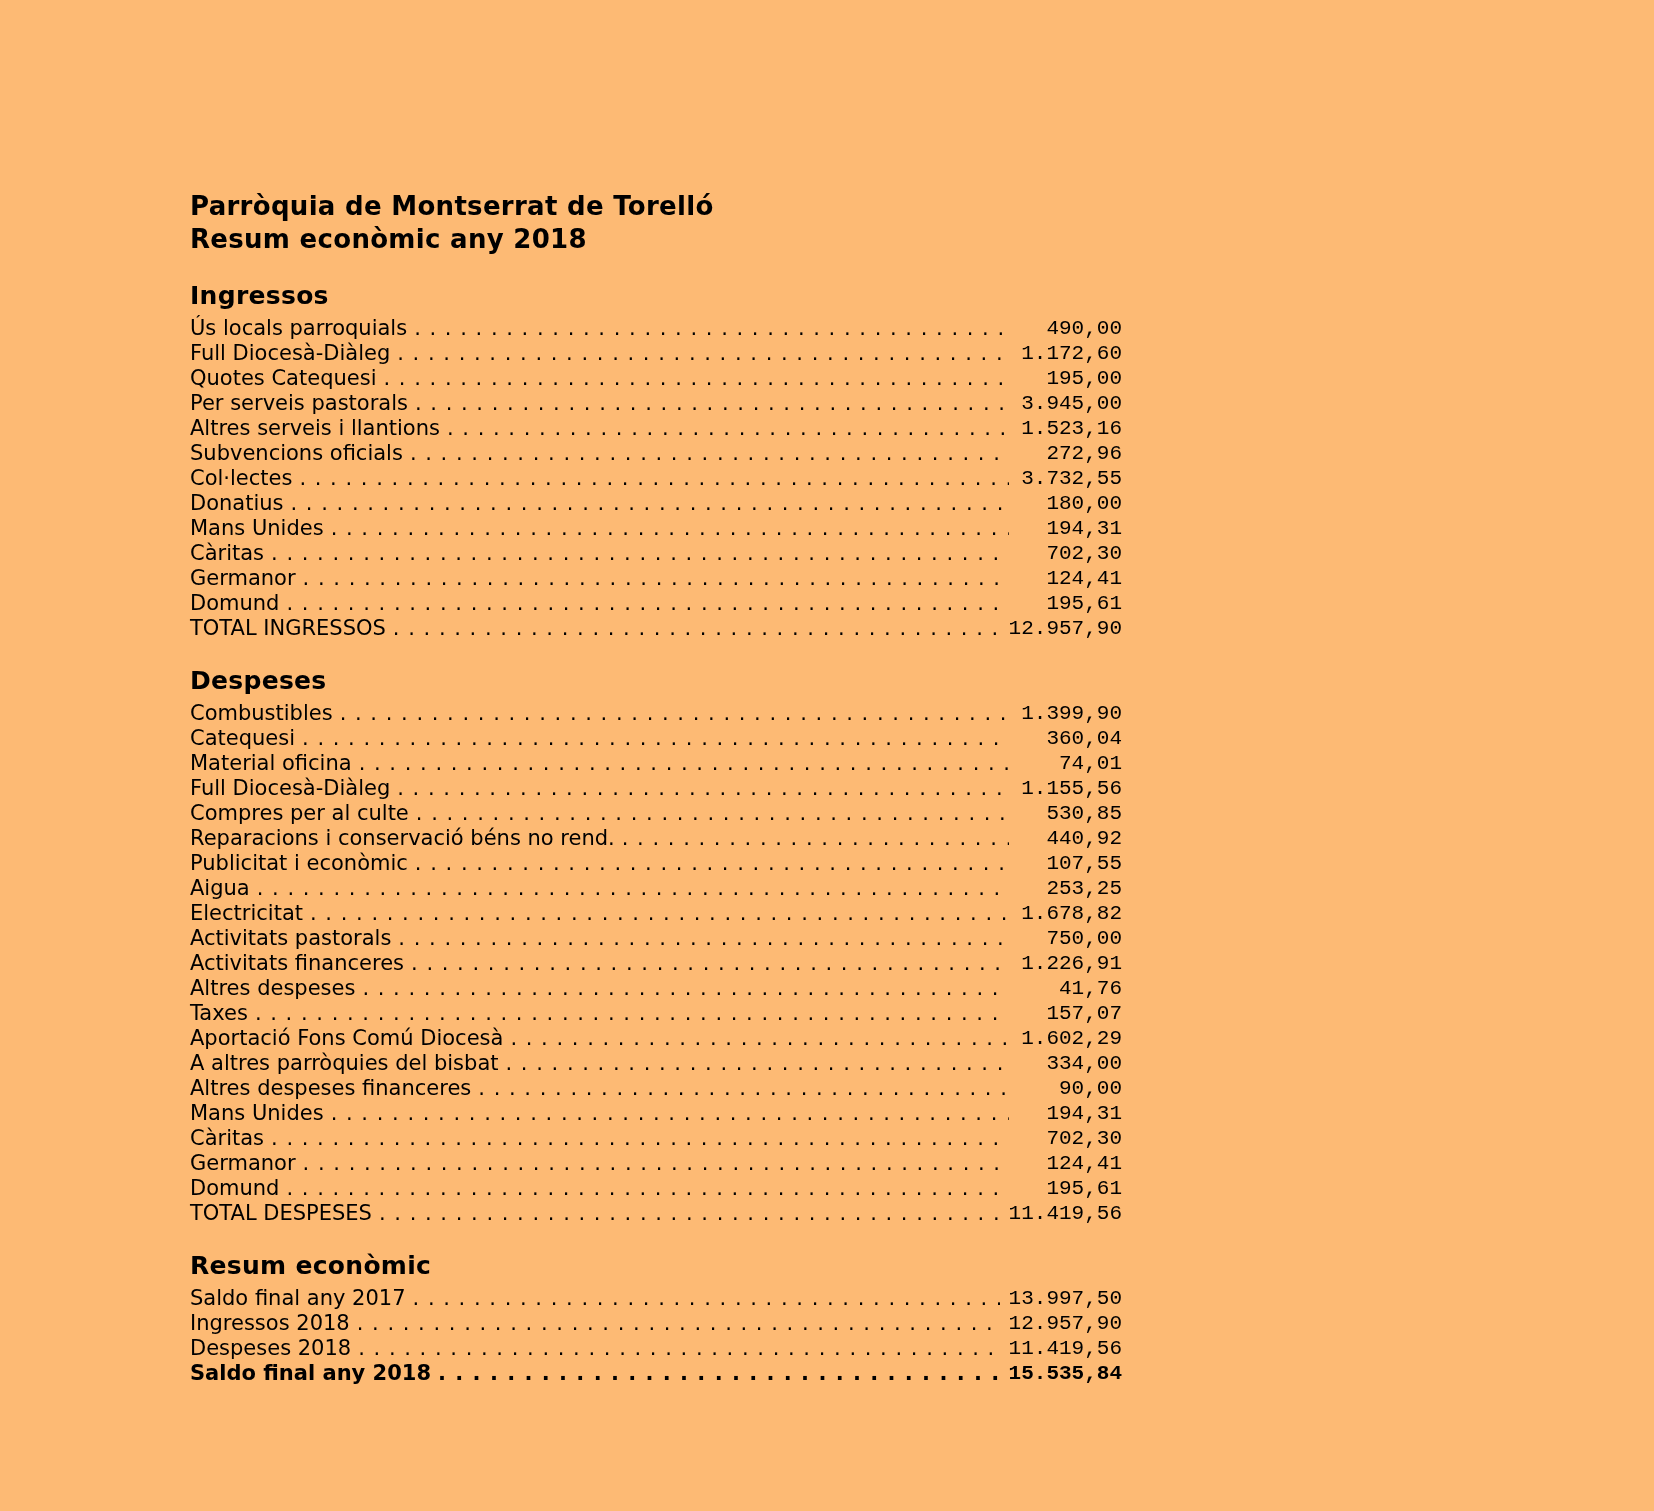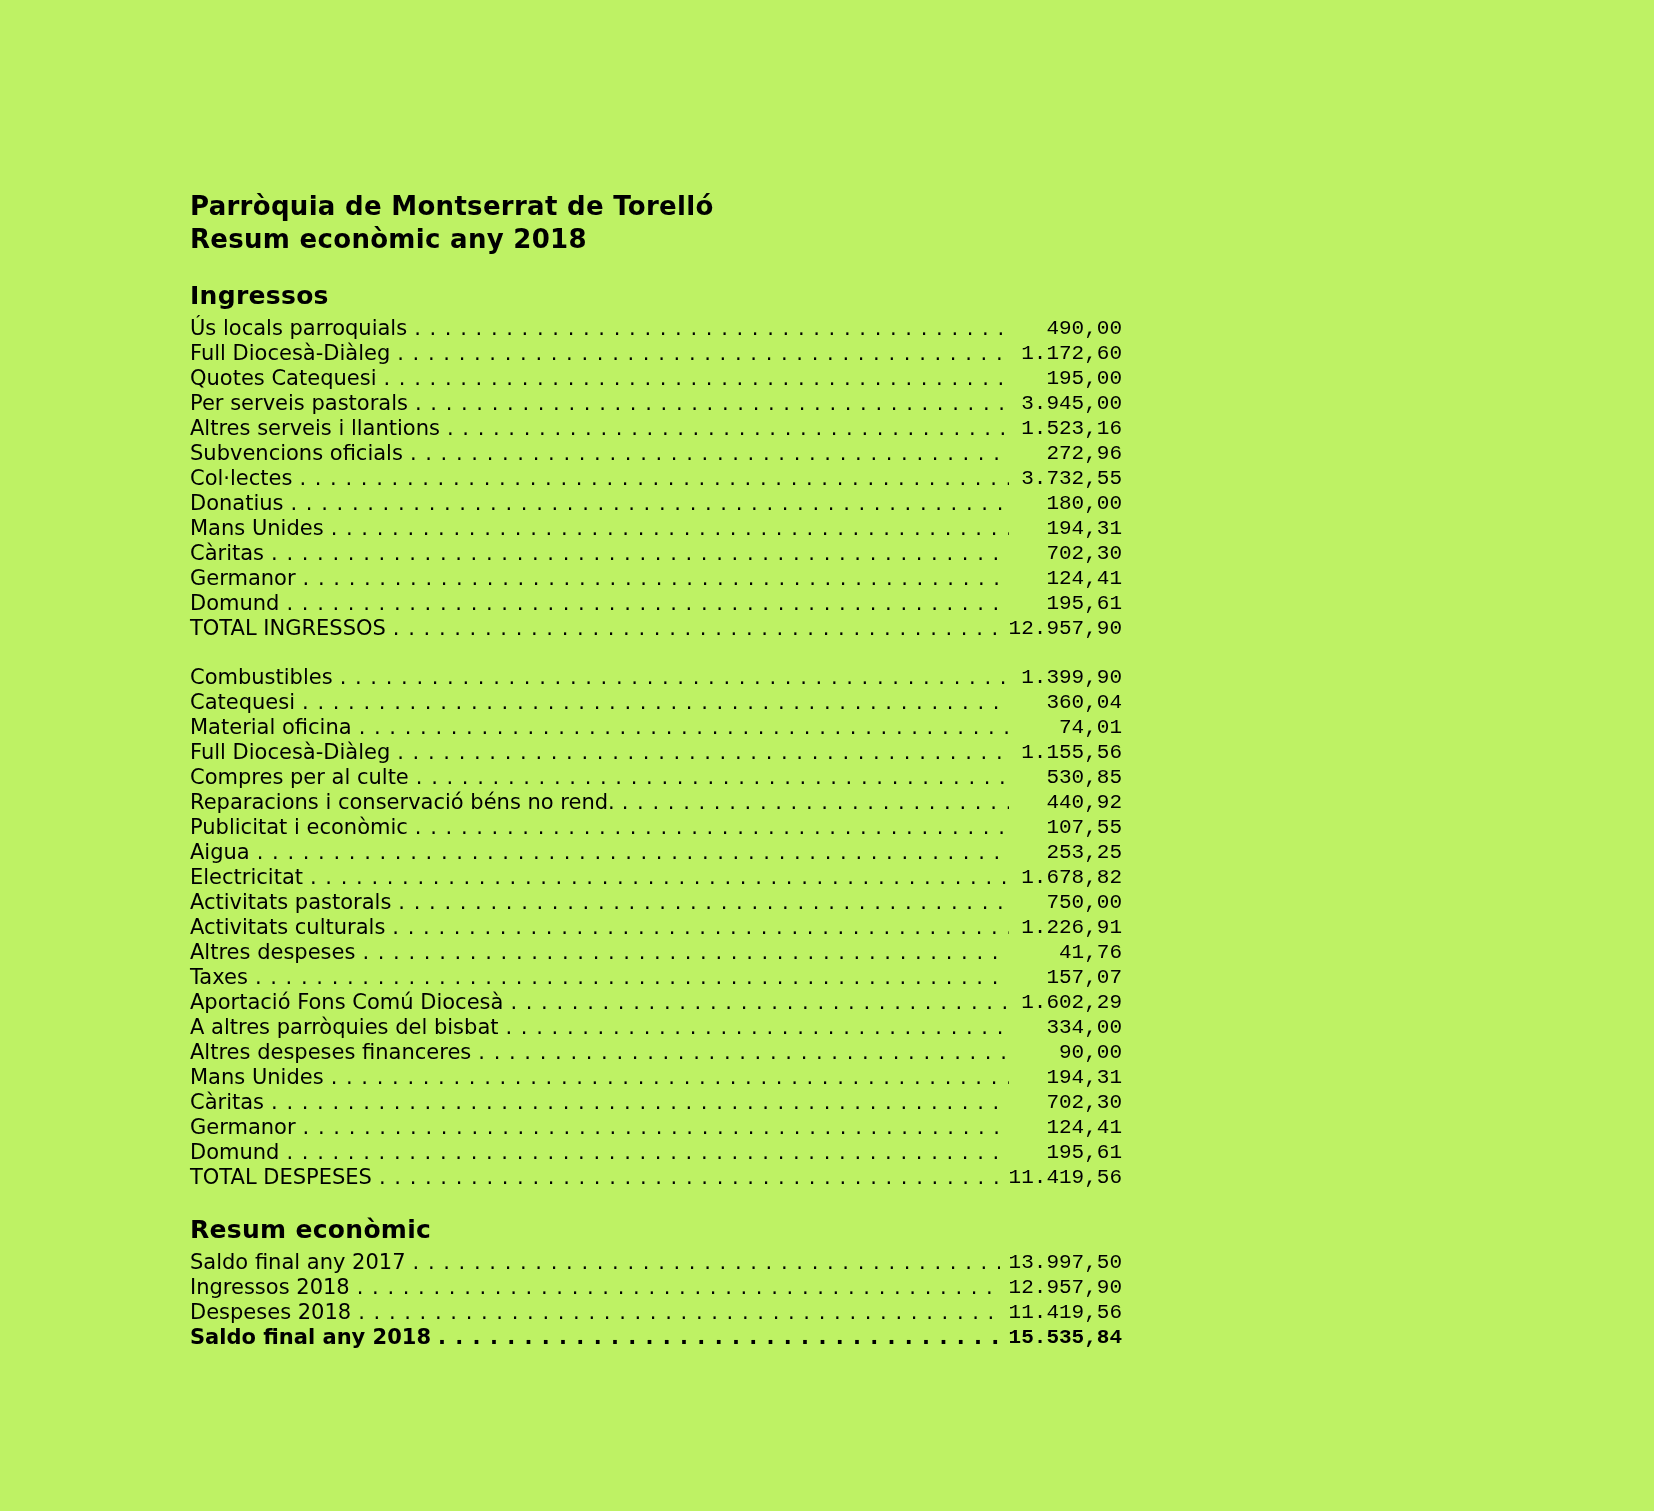--- a/index.html
+++ b/index.html
@@ -4,21 +4,21 @@
 <style>
   html, body {
     margin: 0;
     padding: 0;
     background: #ffffff;
   }
   .page {
     position: relative;
     width: 1654px;
     height: 1511px;
-    background: #bef264;
+    background: #fdba74;
     overflow: hidden;
     font-family: "DejaVu Sans", "Liberation Sans", sans-serif;
     color: #000000;
   }
   .content {
     position: absolute;
     left: 190px;
     top: 190px;
     width: 932px;
   }
@@ -155,20 +155,21 @@
 
   <div class="row">
     <span class="label">TOTAL INGRESSOS</span>
     <span class="dots" aria-hidden="true">. . . . . . . . . . . . . . . . . . . . . . . . . . . . . . . . . . . . . . . . . . . . . . . . . . . . . . . . . . . . . . . . . . . . . . . . . . . . . . . . . . . . . . . . . . . . . . . . . . . . . . . . . . . . . . . . . . . . . . . . . . . . . . . . . . . . . . . . . . . . . . . . . . . . . . </span>
     <span class="amount">12.957,90</span>
   </div>
 </div>
   </section>
 
   <section class="section">
+    <h2 class="section-heading">Despeses</h2>
     <div class="rows">
   <div class="row">
     <span class="label">Combustibles</span>
     <span class="dots" aria-hidden="true">. . . . . . . . . . . . . . . . . . . . . . . . . . . . . . . . . . . . . . . . . . . . . . . . . . . . . . . . . . . . . . . . . . . . . . . . . . . . . . . . . . . . . . . . . . . . . . . . . . . . . . . . . . . . . . . . . . . . . . . . . . . . . . . . . . . . . . . . . . . . . . . . . . . . . . </span>
     <span class="amount">1.399,90</span>
   </div>
 
   <div class="row">
     <span class="label">Catequesi</span>
     <span class="dots" aria-hidden="true">. . . . . . . . . . . . . . . . . . . . . . . . . . . . . . . . . . . . . . . . . . . . . . . . . . . . . . . . . . . . . . . . . . . . . . . . . . . . . . . . . . . . . . . . . . . . . . . . . . . . . . . . . . . . . . . . . . . . . . . . . . . . . . . . . . . . . . . . . . . . . . . . . . . . . . </span>
@@ -217,21 +218,21 @@
     <span class="amount">1.678,82</span>
   </div>
 
   <div class="row">
     <span class="label">Activitats pastorals</span>
     <span class="dots" aria-hidden="true">. . . . . . . . . . . . . . . . . . . . . . . . . . . . . . . . . . . . . . . . . . . . . . . . . . . . . . . . . . . . . . . . . . . . . . . . . . . . . . . . . . . . . . . . . . . . . . . . . . . . . . . . . . . . . . . . . . . . . . . . . . . . . . . . . . . . . . . . . . . . . . . . . . . . . . </span>
     <span class="amount">750,00</span>
   </div>
 
   <div class="row">
-    <span class="label">Activitats culturals</span>
+    <span class="label">Activitats financeres</span>
     <span class="dots" aria-hidden="true">. . . . . . . . . . . . . . . . . . . . . . . . . . . . . . . . . . . . . . . . . . . . . . . . . . . . . . . . . . . . . . . . . . . . . . . . . . . . . . . . . . . . . . . . . . . . . . . . . . . . . . . . . . . . . . . . . . . . . . . . . . . . . . . . . . . . . . . . . . . . . . . . . . . . . . </span>
     <span class="amount">1.226,91</span>
   </div>
 
   <div class="row">
     <span class="label">Altres despeses</span>
     <span class="dots" aria-hidden="true">. . . . . . . . . . . . . . . . . . . . . . . . . . . . . . . . . . . . . . . . . . . . . . . . . . . . . . . . . . . . . . . . . . . . . . . . . . . . . . . . . . . . . . . . . . . . . . . . . . . . . . . . . . . . . . . . . . . . . . . . . . . . . . . . . . . . . . . . . . . . . . . . . . . . . . </span>
     <span class="amount">41,76</span>
   </div>
 

